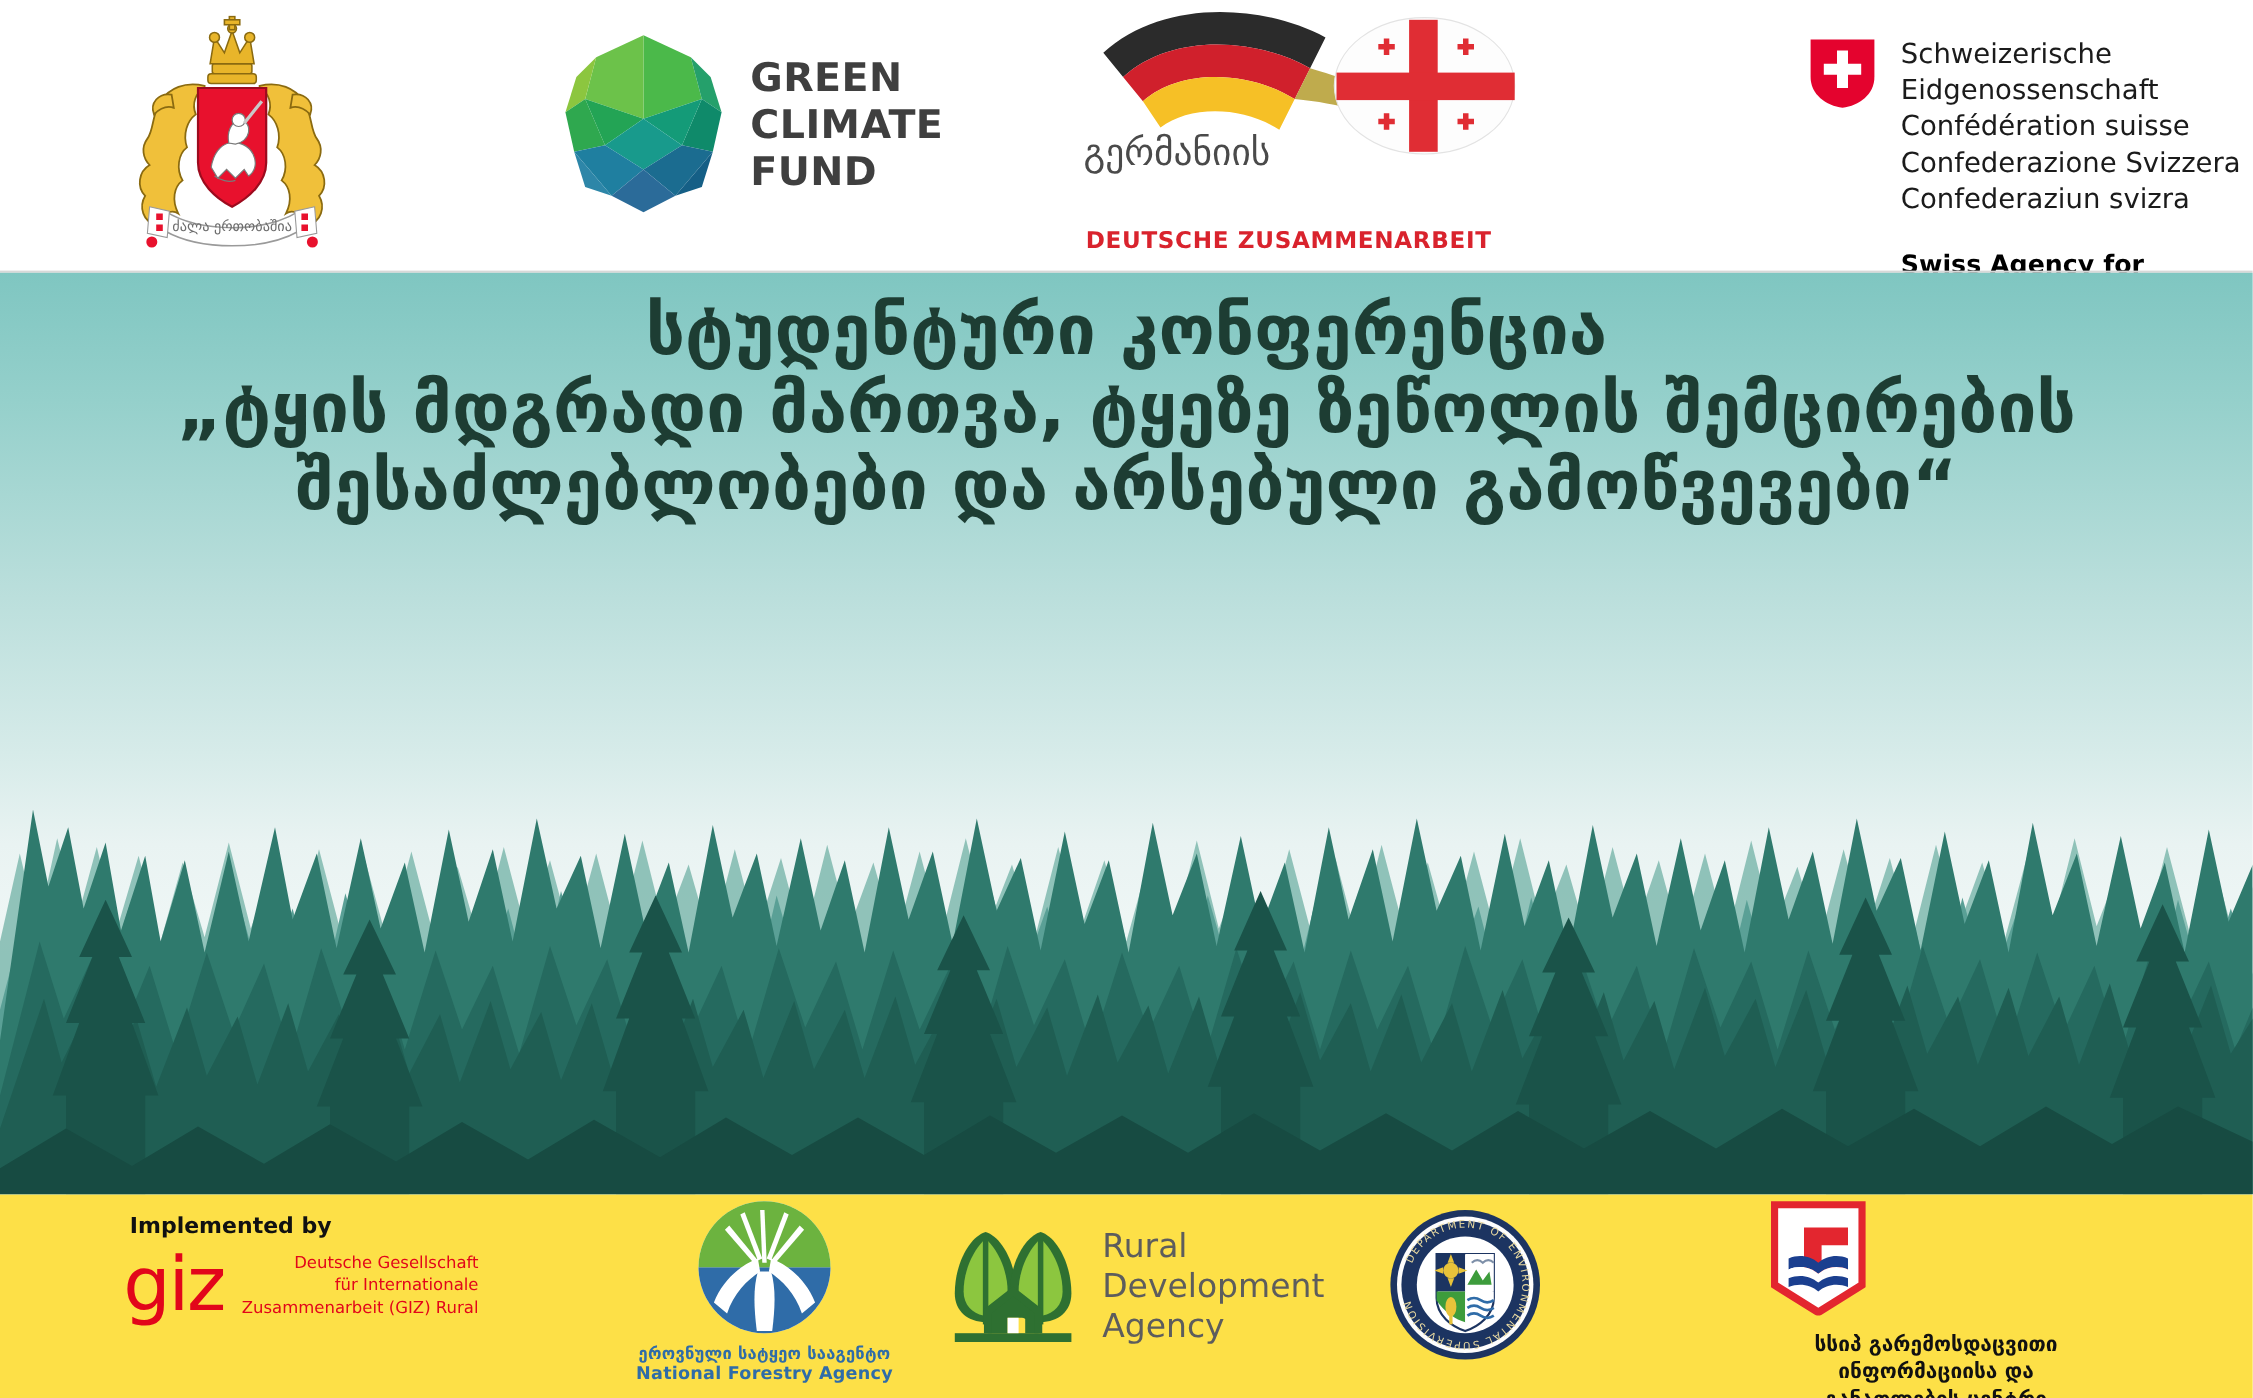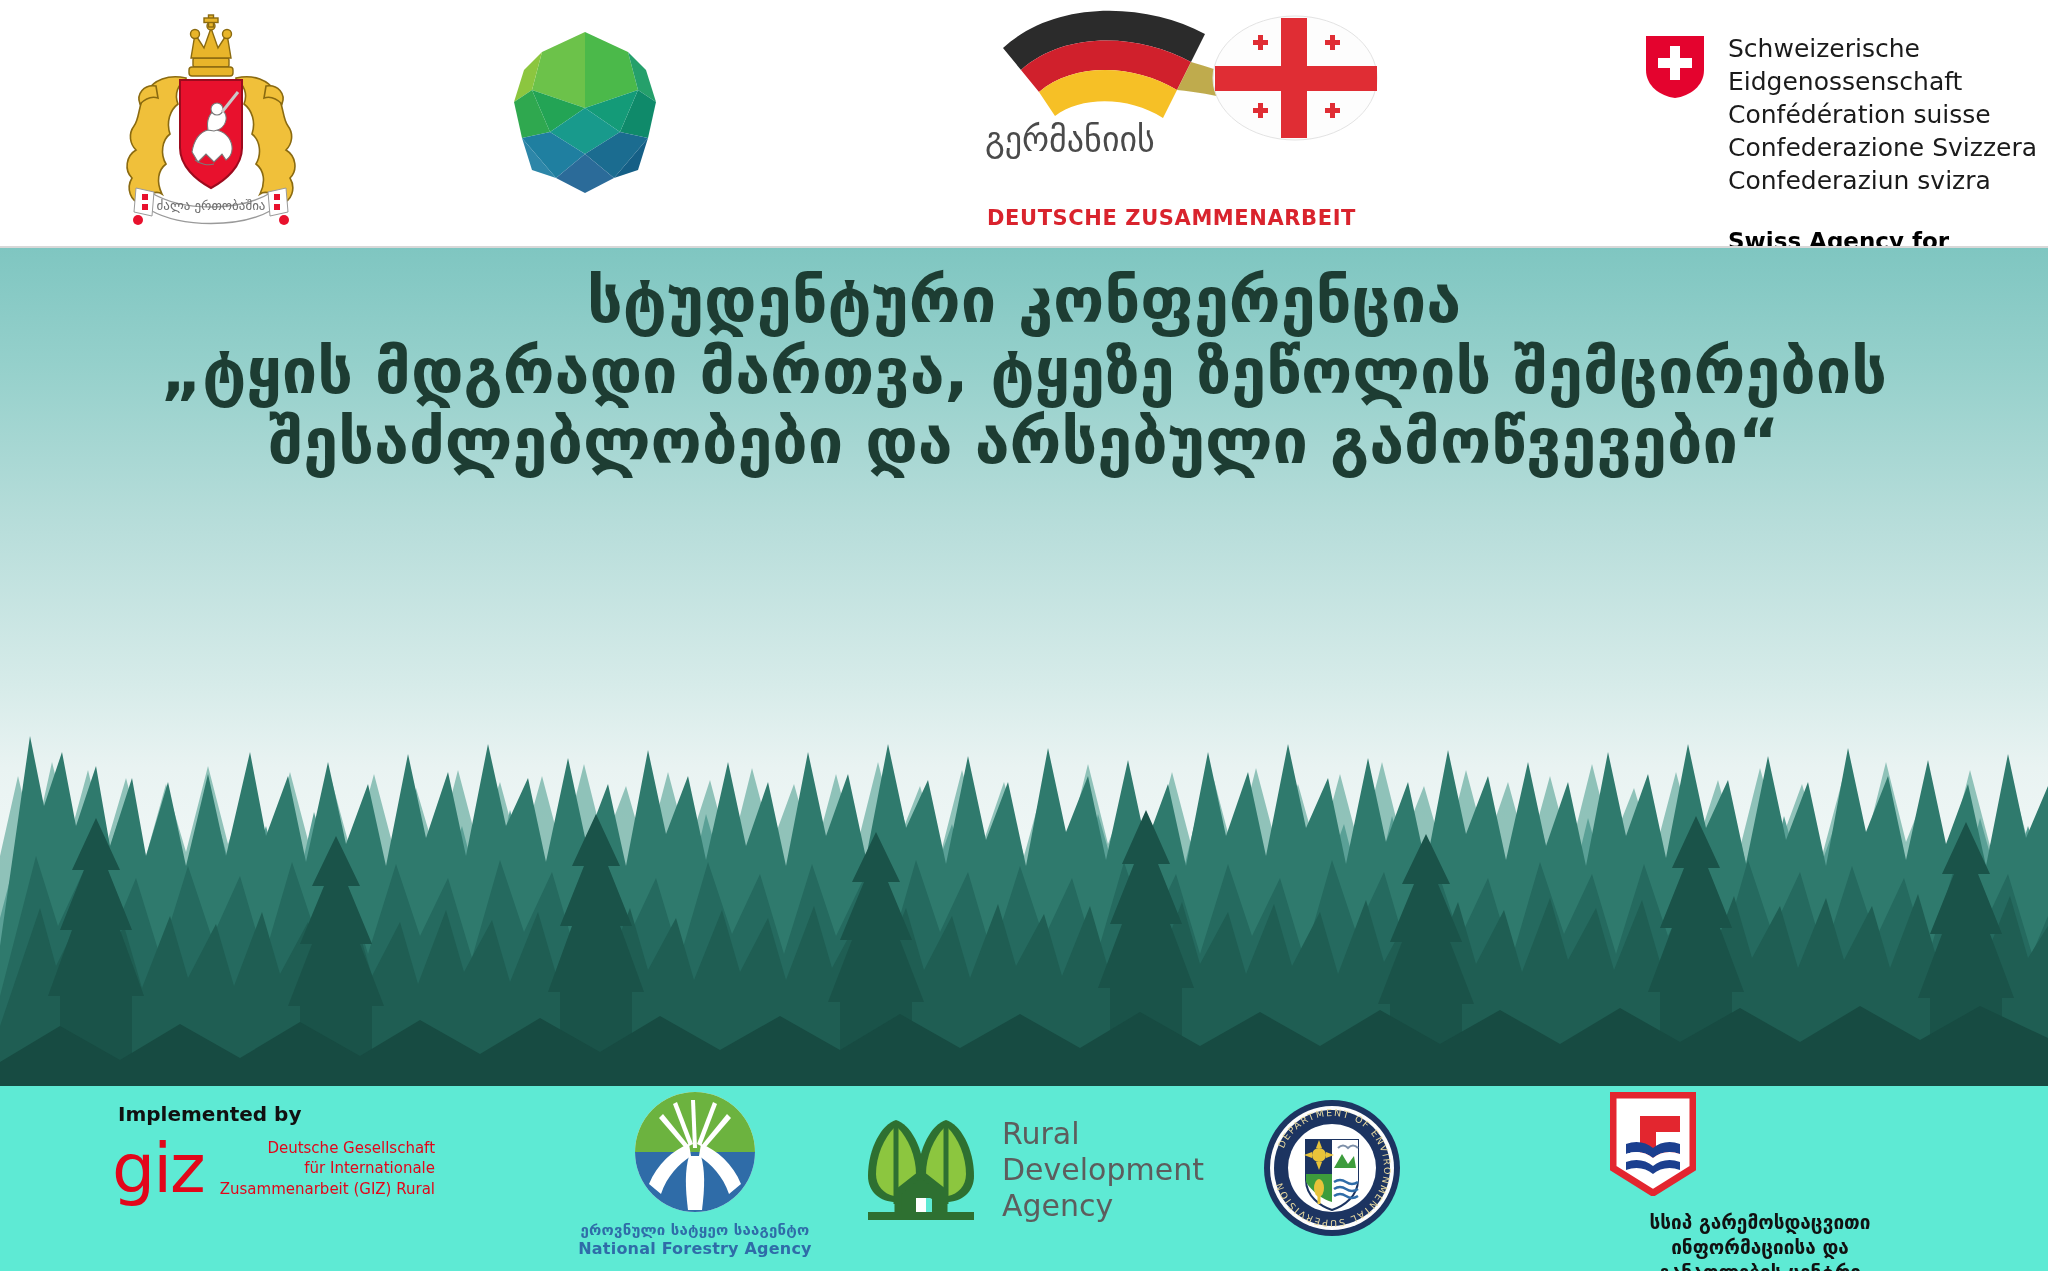--- a/index.html
+++ b/index.html
@@ -46,21 +46,21 @@
   .hero-title .ln{font-family:"DejaVu Sans","Liberation Sans",sans-serif;
     font-weight:700;color:#1d3d33;letter-spacing:0px;
     line-height:1.12;display:block;}
   .hero-title .l1{font-size:63px;}
   .hero-title .l2{font-size:63px;}
   .hero-title .l3{font-size:63px;}
   .forest{position:absolute;left:0;bottom:0;width:2048px;height:560px;}
   .forest svg{display:block;width:2048px;height:560px;}
 
   
-  .footer{position:absolute;left:0;top:1086px;width:2048px;height:185px;background:#5eead4;}
+  .footer{position:absolute;left:0;top:1086px;width:2048px;height:185px;background:#fde047;}
 
   .impl-label{position:absolute;left:118px;top:16px;font-size:20px;font-weight:700;color:#111;}
   .giz{position:absolute;left:112px;top:52px;display:flex;align-items:center;}
   .giz-word{font-family:"DejaVu Sans","Liberation Sans",sans-serif;font-size:68px;
     font-weight:400;color:#e2061a;line-height:.78;letter-spacing:-2px;}
   .giz-sub{margin-left:16px;font-size:15px;font-weight:400;line-height:1.36;color:#e2061a;text-align:right;}
 
   .nfa{position:absolute;left:545px;top:4px;width:300px;text-align:center;}
   .nfa-mark{width:124px;height:124px;margin:0 auto;}
   .nfa-geo{font-size:15px;color:#2f6ca8;font-weight:700;letter-spacing:.2px;margin-top:3px;}
@@ -151,20 +151,25 @@
             <polygon points="128,60 75,78 110,102" fill="#149b78"></polygon>
             <polygon points="40,102 75,78 110,102 75,124" fill="#189a8c"></polygon>
             <polygon points="12,108 40,102 75,124 46,148" fill="#1f7fa0"></polygon>
             <polygon points="138,108 110,102 75,124 104,148" fill="#1b6c90"></polygon>
             <polygon points="46,148 75,124 104,148 75,163" fill="#2b6b99"></polygon>
             <polygon points="12,108 46,148 22,140" fill="#2d86a8"></polygon>
             <polygon points="138,108 104,148 128,140" fill="#155f86"></polygon>
           </g>
         </svg>
       </div>
+      <div class="gcf-text">
+        <div>GREEN</div>
+        <div>CLIMATE</div>
+        <div>FUND</div>
+      </div>
     </div>
 
     <div class="germ">
       <div class="germ-flagwrap">
         <svg viewBox="0 0 400 135" width="400" height="135">
 
           <path d="M8 40 C60 -8 150 -6 210 26 L196 54 C146 26 70 22 26 62 Z" fill="#2b2b2b"></path>
           <path d="M26 62 C70 22 146 26 196 54 L182 82 C140 56 78 54 44 84 Z" fill="#d0202c"></path>
           <path d="M44 84 C78 54 140 56 182 82 L168 110 C134 88 86 88 60 108 Z" fill="#f6c026"></path>
 

